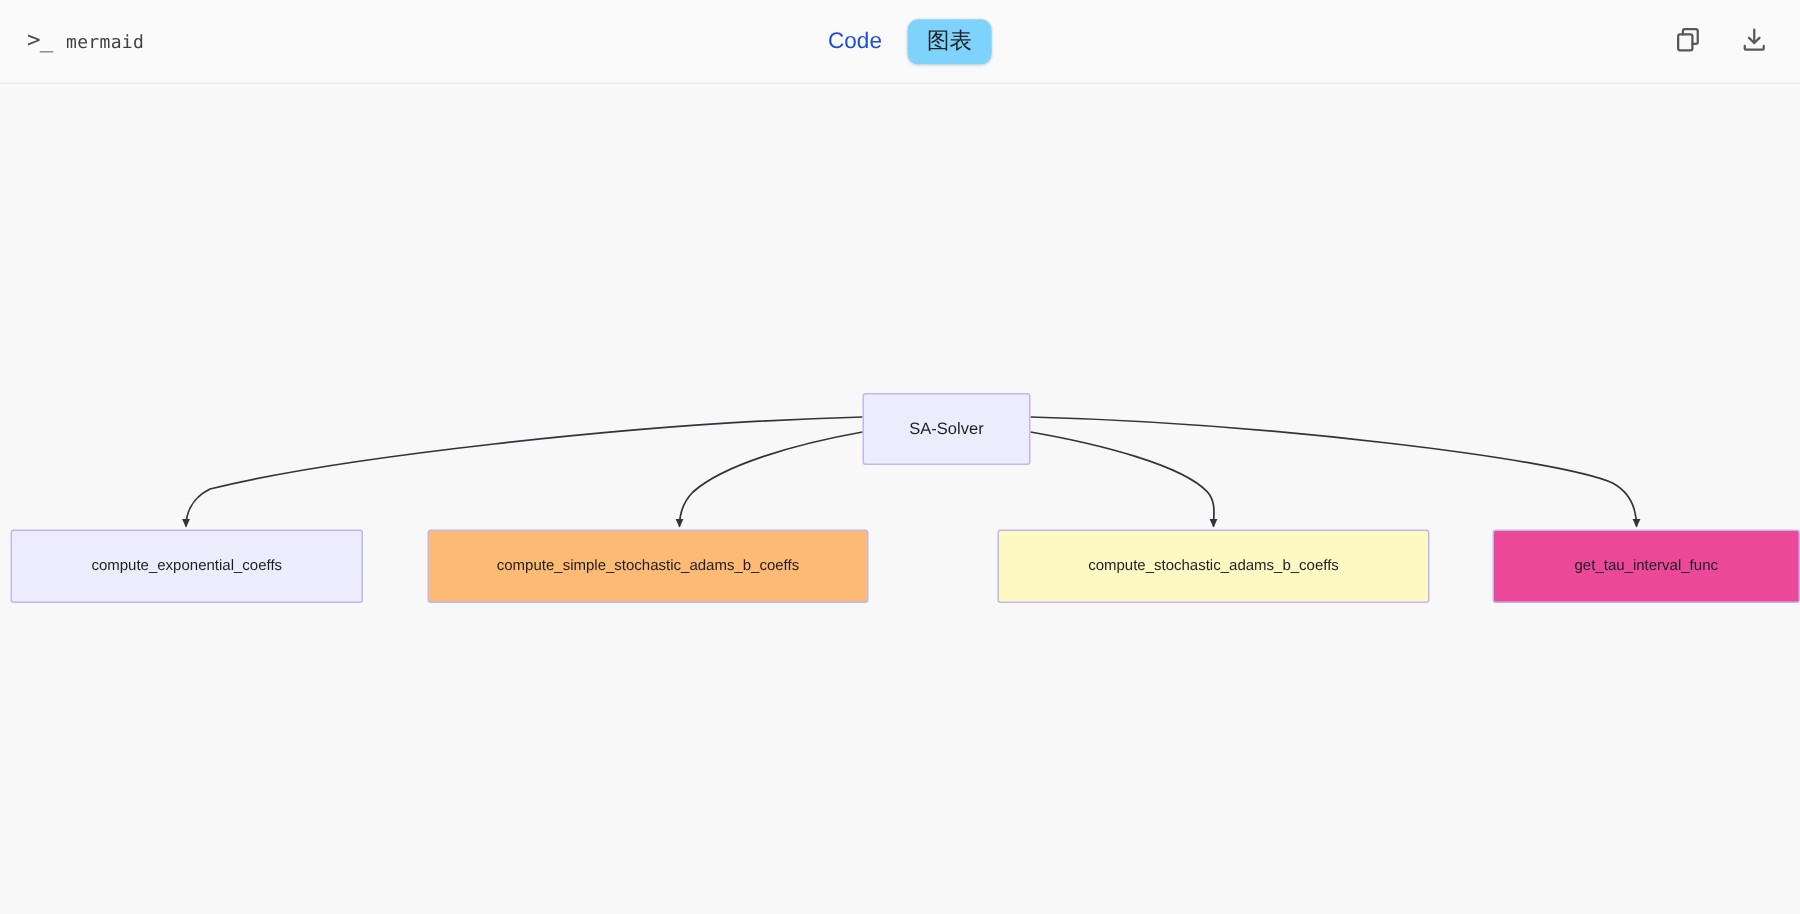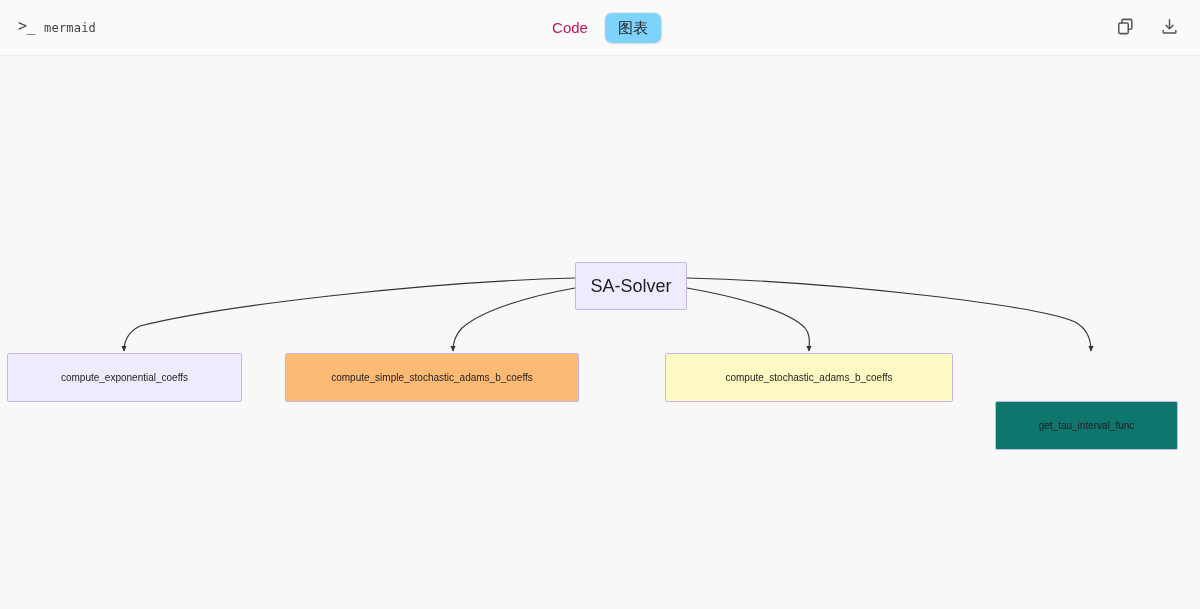--- a/index.html
+++ b/index.html
@@ -60,21 +60,21 @@
     top: 50%;
     transform: translate(-50%, -50%);
     display: flex;
     align-items: center;
     gap: 4px;
     padding: 3px;
     border-radius: 9px;
   }
   .tab {
     font-size: 15px;
-    color: #be185d;
+    color: #1d4ed8;
     padding: 5px 13px;
     border-radius: 7px;
     background: transparent;
     cursor: pointer;
     line-height: 1.35;
     white-space: nowrap;
     border: none;
     font-family: "Liberation Sans", sans-serif;
   }
   .tab.active {
@@ -133,21 +133,21 @@
     display: flex;
     align-items: center;
     justify-content: center;
     color: #1f1f23;
     font-size: 10px;
     font-family: "Liberation Sans", sans-serif;
     white-space: nowrap;
     line-height: 1;
     cursor: default;
   }
-  .node.root { font-size: 18px; }
+  .node.root { font-size: 11px; }
 </style>
 </head>
 <body>
 
 <div id="app">
 
   <div class="header">
 
     <div class="brand">
       <span class="prompt-icon">&gt;_</span>
@@ -198,17 +198,17 @@
       </svg>
 
       <div class="node root" id="node-root" style="left: 575px; top: 206px; width: 112px; height: 48px; background: rgb(236, 236, 253); border-color: rgb(195, 182, 238);">SA-Solver</div>
 
       <div class="node" id="node-c0" style="left: 7px; top: 297px; width: 235px; height: 49px; background: rgb(236, 236, 253); border-color: rgb(195, 182, 238);">compute_exponential_coeffs</div>
 
       <div class="node" id="node-c1" style="left: 285px; top: 297px; width: 294px; height: 49px; background: #fdba74; border-color: rgb(195, 182, 238);">compute_simple_stochastic_adams_b_coeffs</div>
 
       <div class="node" id="node-c2" style="left: 665px; top: 297px; width: 288px; height: 49px; background: #fef9c3; border-color: rgb(195, 182, 238);">compute_stochastic_adams_b_coeffs</div>
 
-      <div class="node" id="node-c3" style="left: 995px; top: 297px; width: 183px; height: 49px; background: #0f766e; border-color: rgb(195, 182, 238); margin-top: 48px;">get_tau_interval_func</div>
+      <div class="node" id="node-c3" style="left: 995px; top: 297px; width: 205px; height: 49px; background: #ec4899; border-color: rgb(195, 182, 238);">get_tau_interval_func</div>
 
     </div>
   </div>
 </div>
 
 </body></html>

